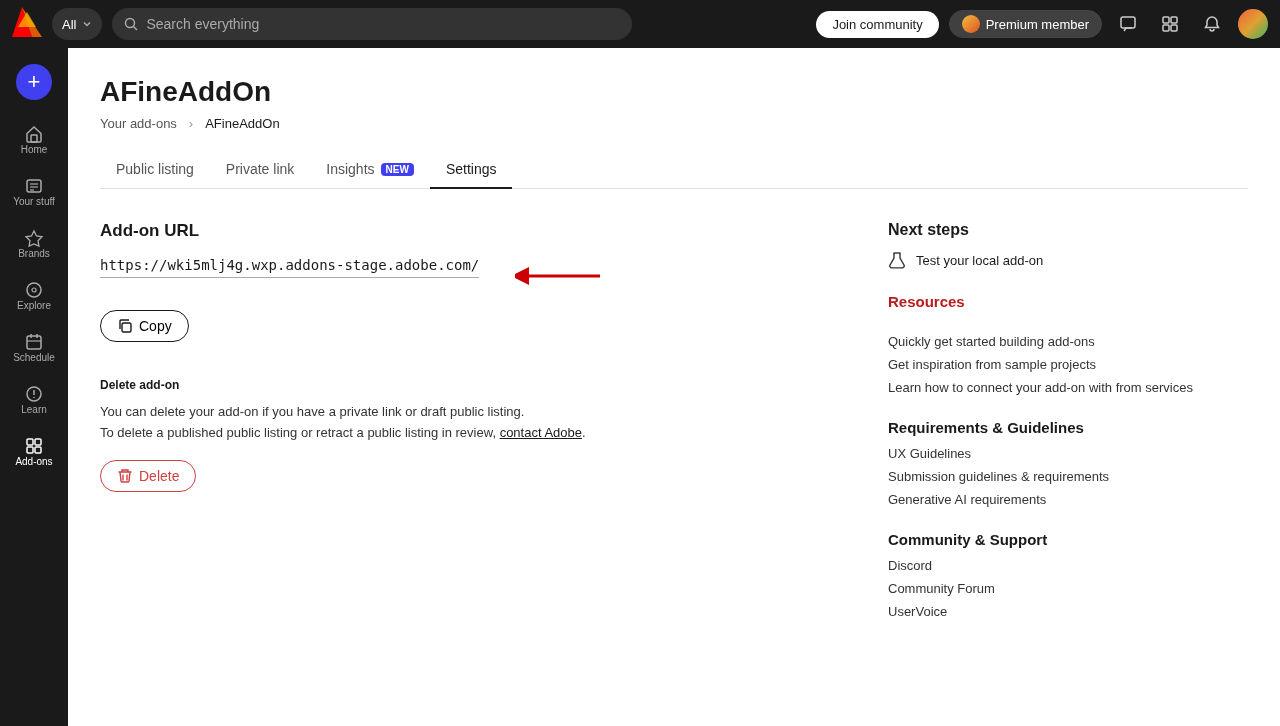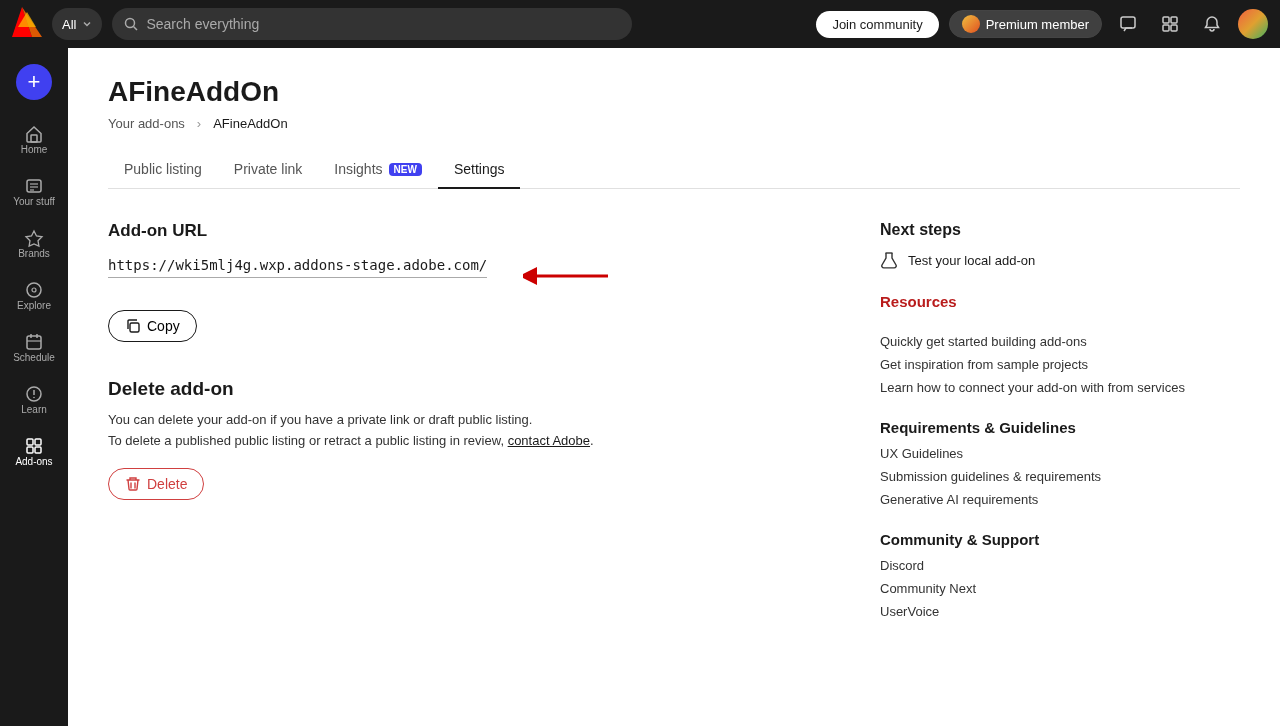--- a/index.html
+++ b/index.html
@@ -27,21 +27,21 @@
     .layout { display: flex; margin-top: 48px; height: calc(100vh - 48px); }
 
     
     .sidebar { width: 68px; background: #1a1a1a; display: flex; flex-direction: column; align-items: center; padding: 16px 0; gap: 4px; flex-shrink: 0; }
     .sidebar-fab { width: 36px; height: 36px; border-radius: 50%; background: #4040f0; display: flex; align-items: center; justify-content: center; color: #fff; font-size: 22px; cursor: pointer; margin-bottom: 12px; }
     .sidebar-item { display: flex; flex-direction: column; align-items: center; padding: 8px 4px; width: 60px; border-radius: 8px; cursor: pointer; color: #aaa; }
     .sidebar-item.active { color: #fff; }
     .sidebar-item-label { font-size: 10px; text-align: center; line-height: 1.2; }
 
     
-    .main { flex: 1; overflow-y: auto; padding: 28px 40px; background: #fff; }
+    .main { flex: 1; overflow-y: auto; padding: 28px 32px; background: #fff; }
 
     .page-title { font-size: 28px; font-weight: 700; color: #1a1a1a; margin-bottom: 8px; }
     .breadcrumb { display: flex; align-items: center; gap: 12px; font-size: 13px; color: #555; margin-bottom: 20px; }
     .breadcrumb-link { color: #555; cursor: pointer; }
     .breadcrumb-sep { color: #999; }
     .breadcrumb-current { color: #1a1a1a; }
 
     
     .tabs { display: flex; align-items: center; gap: 0; border-bottom: 1px solid #e0e0e0; margin-bottom: 32px; }
     .tab { padding: 10px 16px; font-size: 14px; color: #555; cursor: pointer; border-bottom: 2px solid transparent; margin-bottom: -1px; }
@@ -51,21 +51,21 @@
     
     .content-grid { display: grid; grid-template-columns: 1fr 380px; gap: 40px; }
 
     
     .section-title { font-size: 17px; font-weight: 700; color: #1a1a1a; margin-bottom: 16px; }
     .url-display { font-size: 14px; color: #1a1a1a; border-bottom: 1px solid #aaa; padding-bottom: 4px; display: inline-block; margin-bottom: 16px; font-family: monospace; position: relative; }
 
     .copy-btn { display: flex; align-items: center; gap: 6px; border: 1.5px solid #1a1a1a; border-radius: 20px; padding: 7px 16px; font-size: 14px; background: #fff; cursor: pointer; font-weight: 400; }
 
     .delete-section { margin-top: 36px; }
-    .delete-title { font-size: 19px; font-weight: 700; color: #1a1a1a; margin-bottom: 10px; }
+    .delete-title { font-size: 12px; font-weight: 700; color: #1a1a1a; margin-bottom: 10px; }
     .delete-desc { font-size: 13px; color: #333; line-height: 1.6; margin-bottom: 16px; }
     .delete-desc a { color: #1a1a1a; }
     .delete-btn { display: flex; align-items: center; gap: 6px; border: 1.5px solid #d04040; border-radius: 20px; padding: 7px 16px; font-size: 14px; background: #fff; color: #d04040; cursor: pointer; }
 
     
     .right-col { padding-left: 20px; }
     .next-steps-title { font-size: 16px; font-weight: 700; color: #1a1a1a; margin-bottom: 12px; }
     .next-step-item { display: flex; align-items: center; gap: 10px; font-size: 13px; color: #1a1a1a; margin-bottom: 8px; }
 
     .resources-section { margin-top: 24px; }
@@ -297,20 +297,20 @@
         <section class="guidelines-section">
           <h3 class="guidelines-title">Requirements &amp; Guidelines</h3>
           <span class="resource-link">UX Guidelines</span>
           <span class="resource-link">Submission guidelines &amp; requirements</span>
           <span class="resource-link">Generative AI requirements</span>
         </section>
 
         <section class="community-section">
           <h3 class="community-title">Community &amp; Support</h3>
           <span class="resource-link">Discord</span>
-          <span class="resource-link">Community Next</span>
+          <span class="resource-link">Community Forum</span>
           <span class="resource-link">UserVoice</span>
         </section>
 
       </div>
     </div>
   </main>
 </div>
 
 </body></html>

